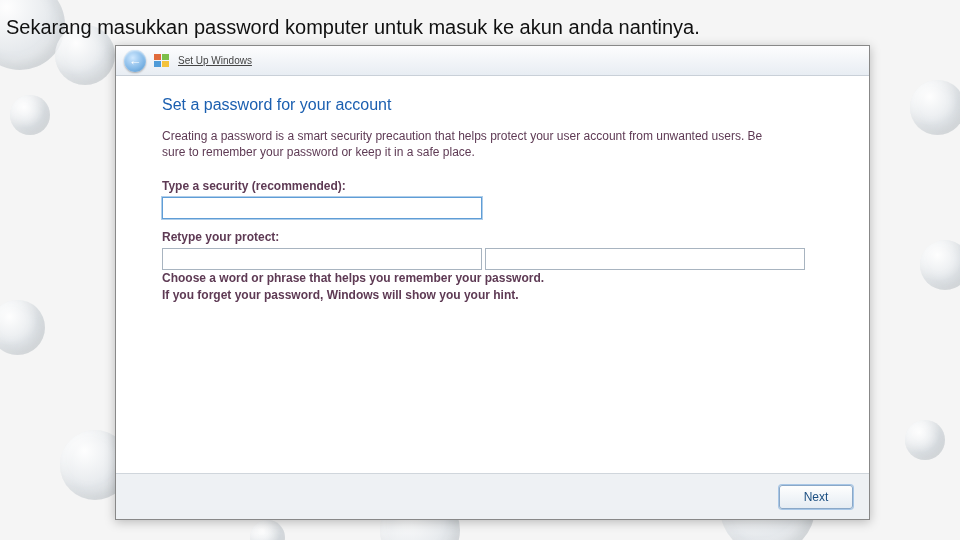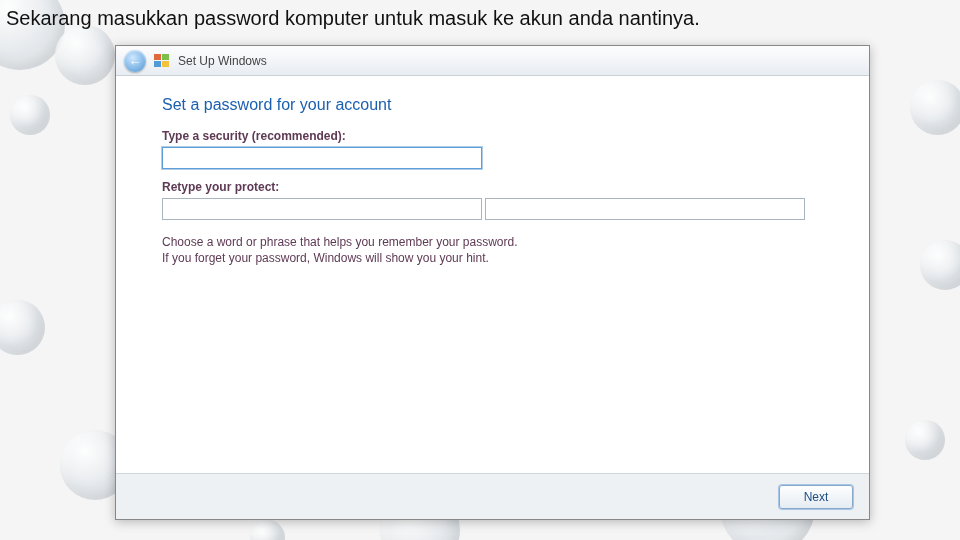--- a/index.html
+++ b/index.html
@@ -26,21 +26,21 @@
   .b5 { width: 70px; height: 70px; top: 430px; left: 60px; }
   .b6 { width: 80px; height: 80px; top: 490px; left: 380px; }
   .b7 { width: 95px; height: 95px; top: 460px; left: 720px; }
   .b8 { width: 55px; height: 55px; top: 80px; left: 910px; }
   .b9 { width: 50px; height: 50px; top: 240px; left: 920px; }
   .b10 { width: 40px; height: 40px; top: 420px; left: 905px; }
   .b11 { width: 35px; height: 35px; top: 520px; left: 250px; }
 
   .caption {
     position: absolute;
-    top: 7px;
+    top: 16px;
     left: 6px;
     font-size: 20px;
     color: #111;
   }
 
   .window {
     position: absolute;
     top: 45px;
     left: 115px;
     width: 755px;
@@ -68,22 +68,23 @@
     color: #fff;
     font-size: 13px;
     box-shadow: inset 0 1px 2px rgba(255,255,255,0.7), 0 1px 2px rgba(0,0,0,0.3);
   }
   .flag-icon {
     width: 16px; height: 14px;
     display: inline-block;
   }
   .flag-icon svg { width: 100%; height: 100%; display:block; }
   .titlebar-title {
-    font-size: 12px;
+    font-size: 10px;
     color: #444;
+    text-decoration: underline;
   }
 
   .content {
     flex: 1;
     padding: 18px 24px 10px 46px;
     color: #5e3a54;
     font-size: 12px;
     line-height: 1.35;
   }
   .heading {
@@ -107,22 +108,22 @@
     border: 1px solid #a8b4c0;
     background: #fff;
     padding: 2px 4px;
     font-size: 12px;
   }
   .text-input.focus {
     border-color: #5f9dd6;
     box-shadow: 0 0 0 1px rgba(95,157,214,0.5);
   }
   .hint-text {
-    margin-top: 14px;
     max-width: 460px;
+    font-weight: bold;
   }
 
   .footer {
     height: 46px;
     border-top: 1px solid #d0d6dc;
     background: #eef1f4;
     display: flex;
     align-items: center;
     justify-content: flex-end;
     padding: 7px 16px;
@@ -167,20 +168,21 @@
         <rect x="8" y="0" width="7" height="6" fill="#7dbf4b"></rect>
         <rect x="0" y="7" width="7" height="6" fill="#4f9bd8"></rect>
         <rect x="8" y="7" width="7" height="6" fill="#f3c23c"></rect>
       </svg>
     </span>
     <span class="titlebar-title">Set Up Windows</span>
   </div>
 
   <div class="content">
     <div class="heading">Set a password for your account</div>
+    <div class="desc">Creating a password is a smart security precaution that helps protect your user account from unwanted users. Be sure to remember your password or keep it in a safe place.</div>
 
     <div class="field-label">Type a security (recommended):</div>
     <input type="password" class="text-input focus" value="" style="">
 
     <div class="field-label">Retype your protect:</div>
     <input type="password" class="text-input" value="" style="">
 
     <input type="text" class="text-input" value="" style="">
 
     <div class="hint-text">

